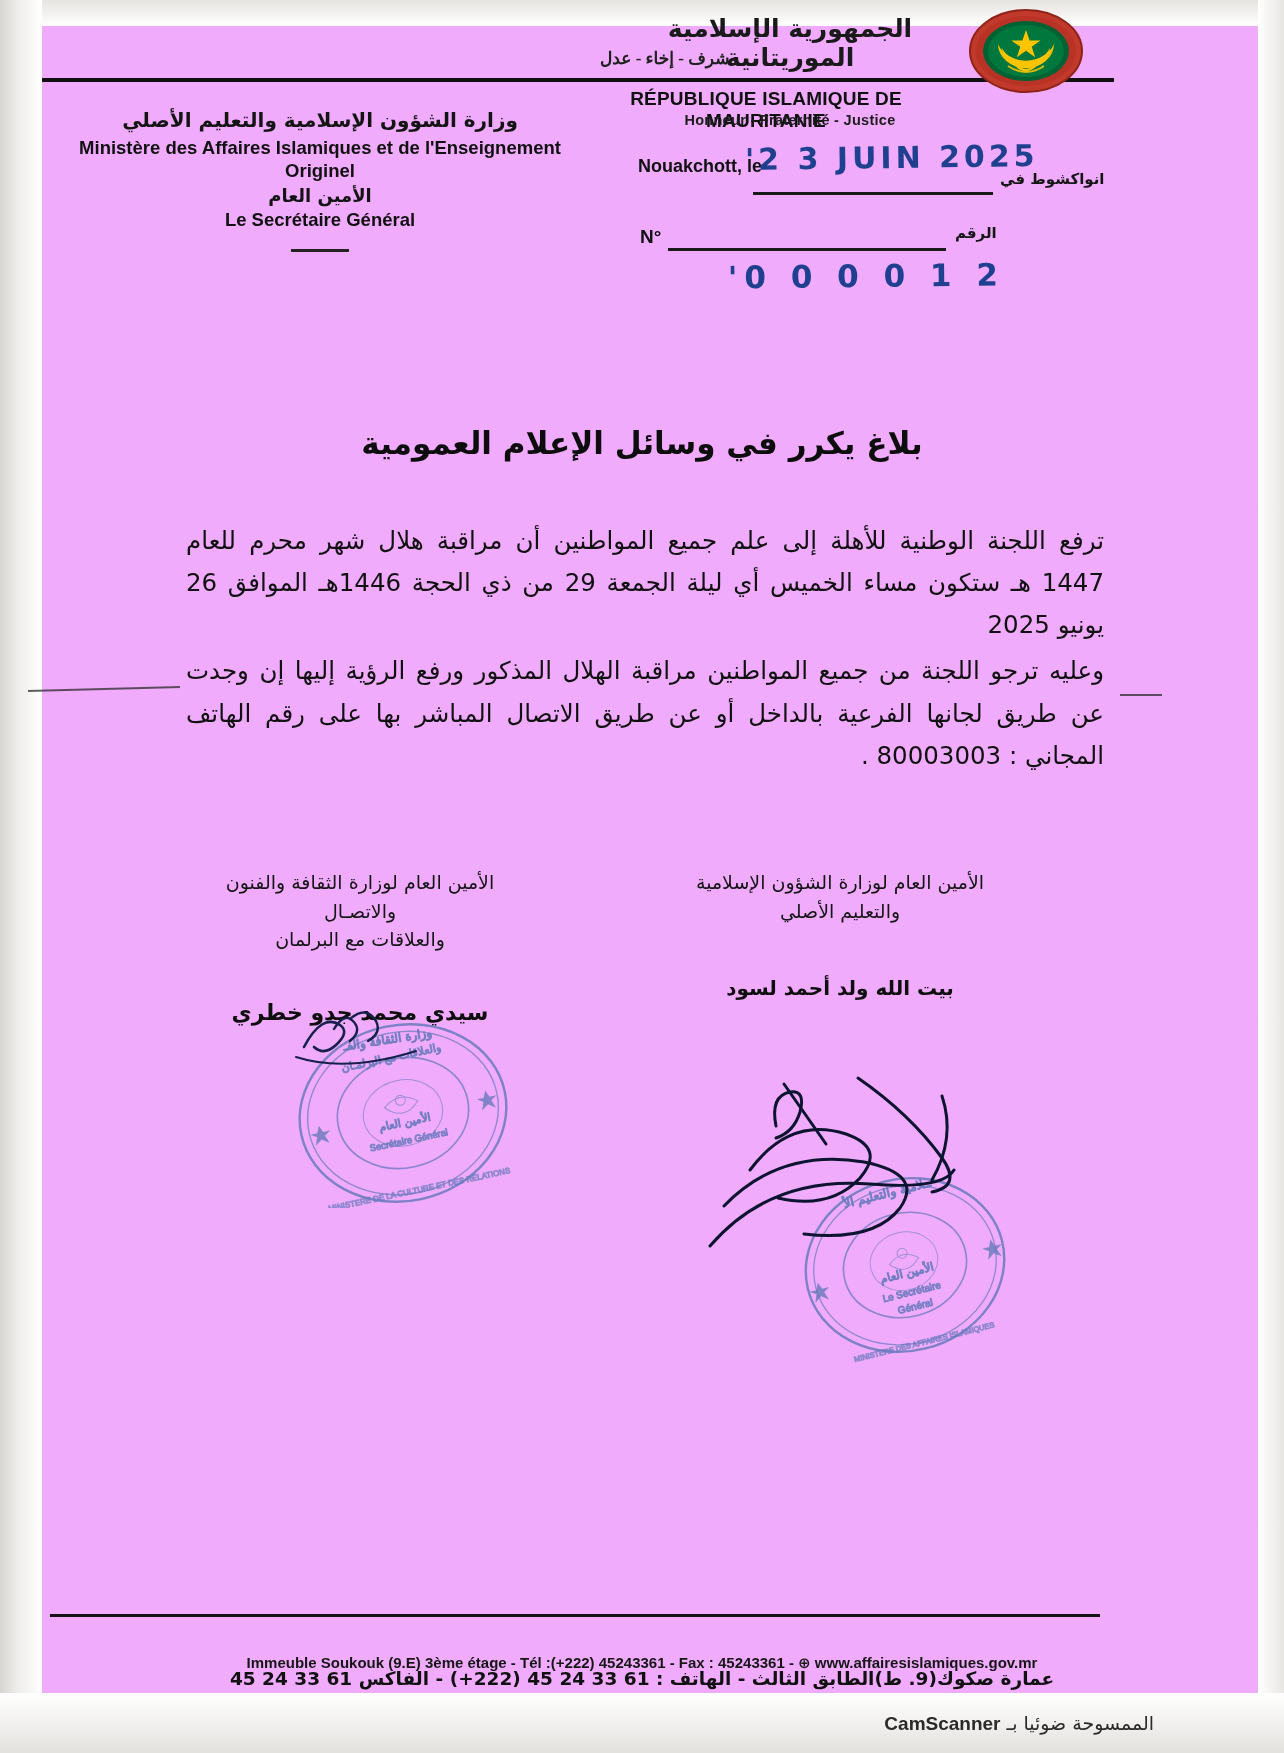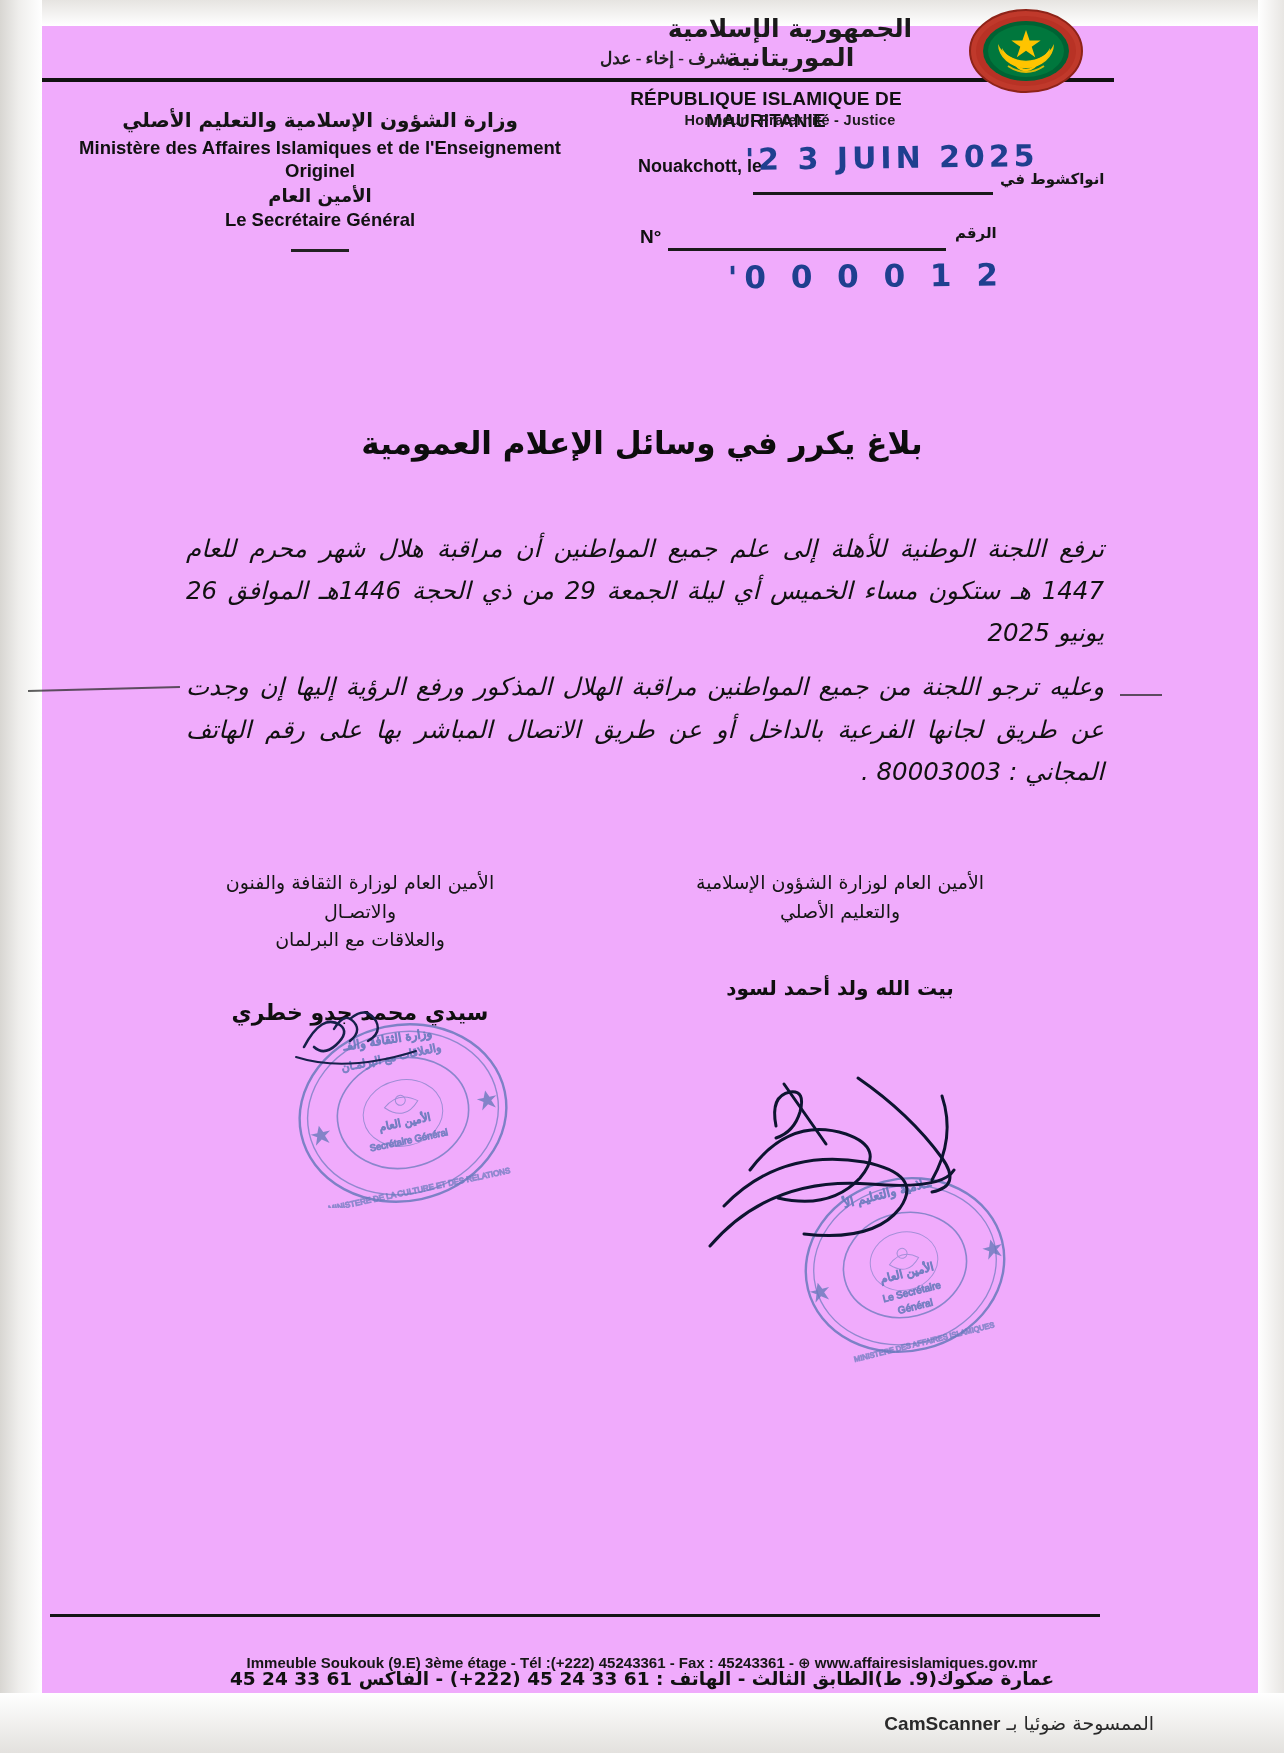--- a/index.html
+++ b/index.html
@@ -223,21 +223,21 @@
     position: absolute;
     left: 186px; top: 516px;
     width: 918px;
     direction: rtl;
     text-align: justify;
     font-family: "DejaVu Sans", sans-serif;
     font-size: 24.5px;
     line-height: 1.72;
     color: #111;
   }
-  .body-text p { margin: 12px 0 4px 0; font-style: italic; }
+  .body-text p { margin: 4px 0 4px 0; }
 
   
   .artifact-line {
     position: absolute;
     background: #2b2b2b;
     height: 2px;
     opacity: 0.75;
   }
 
   

